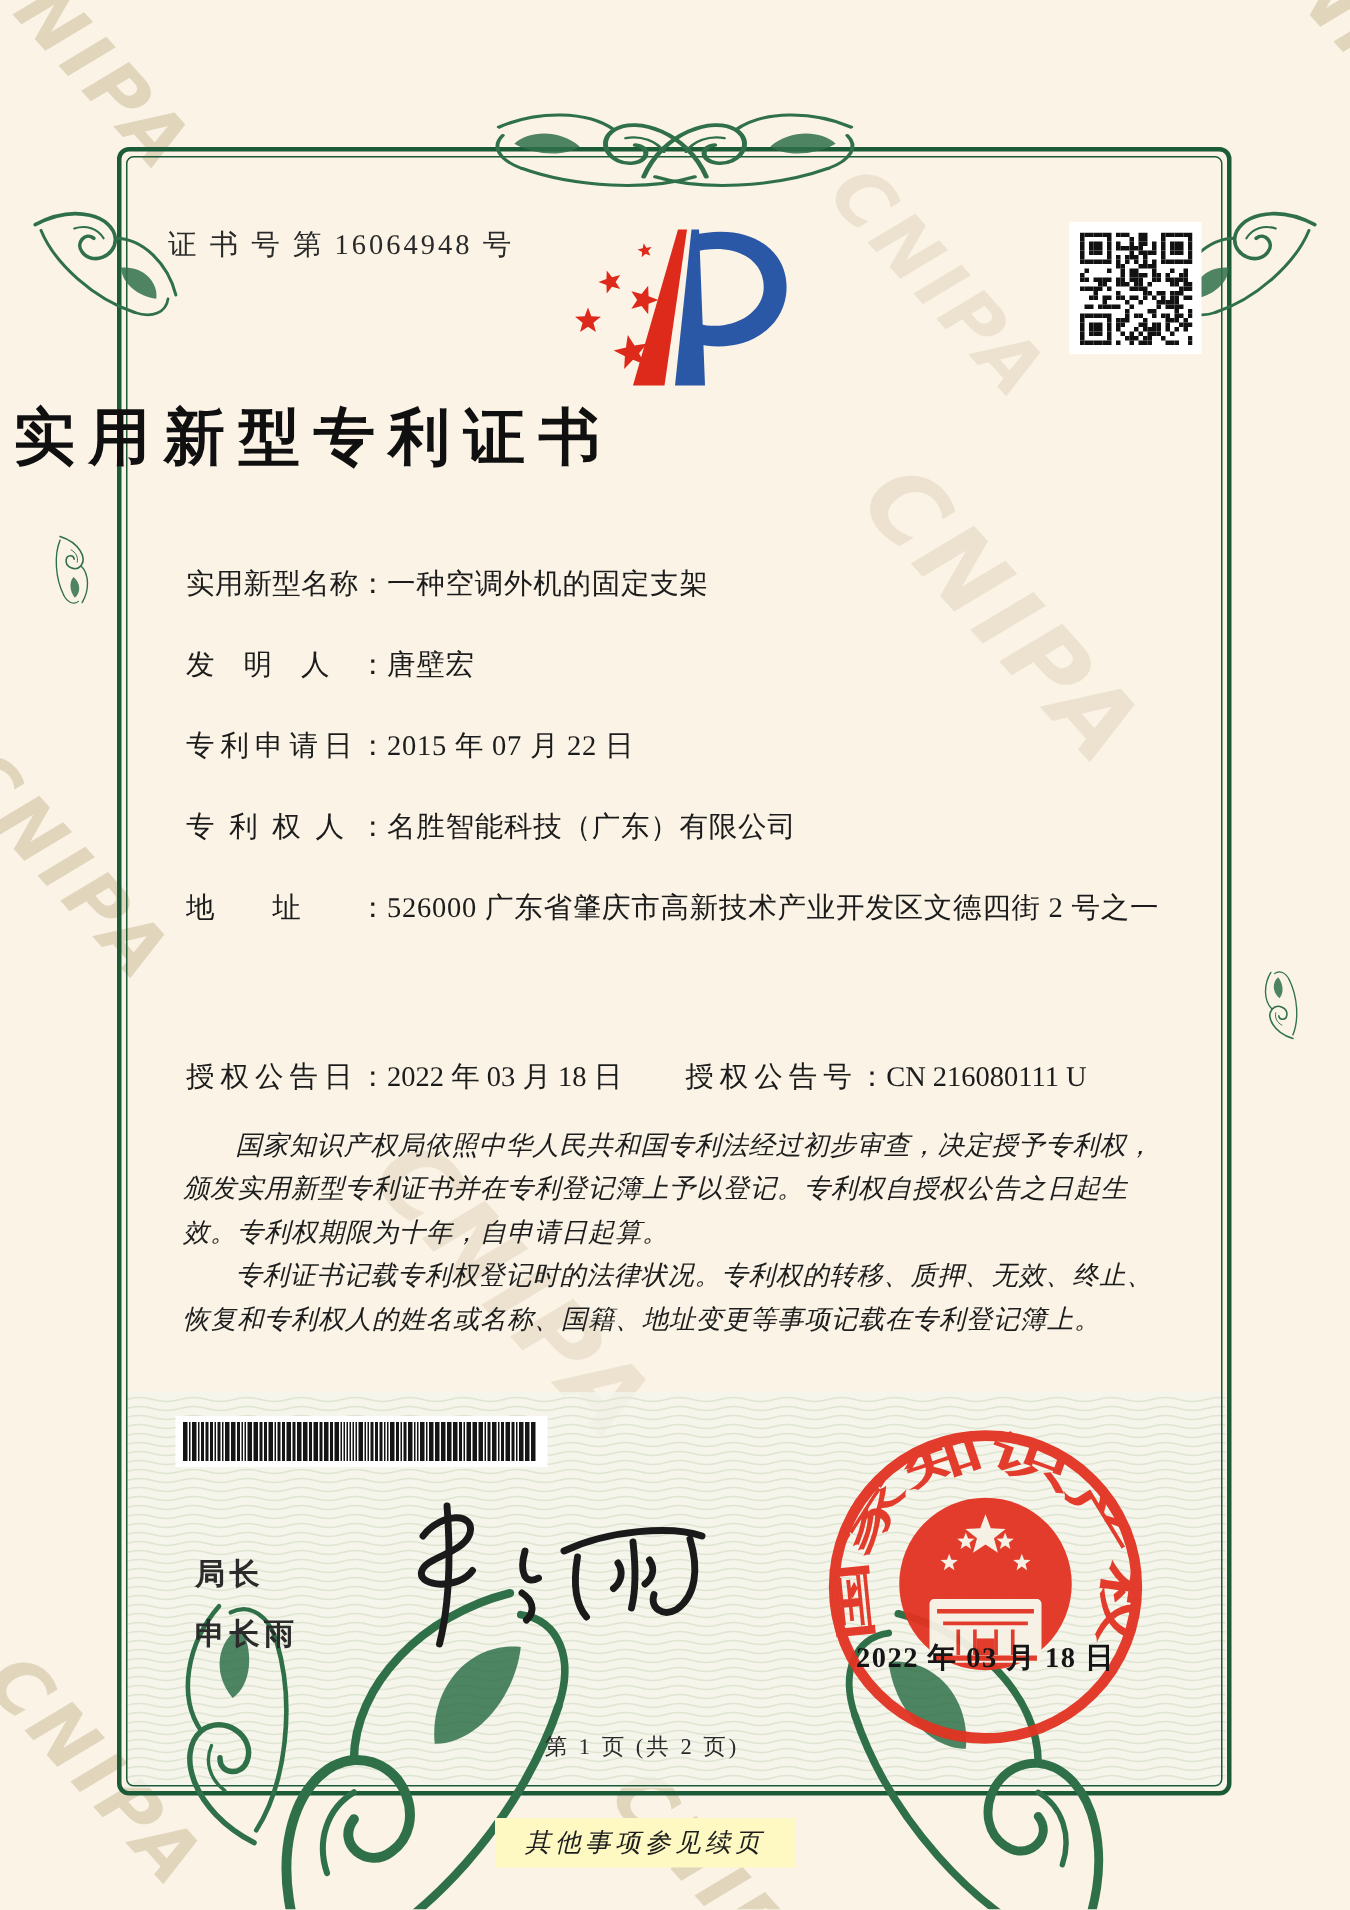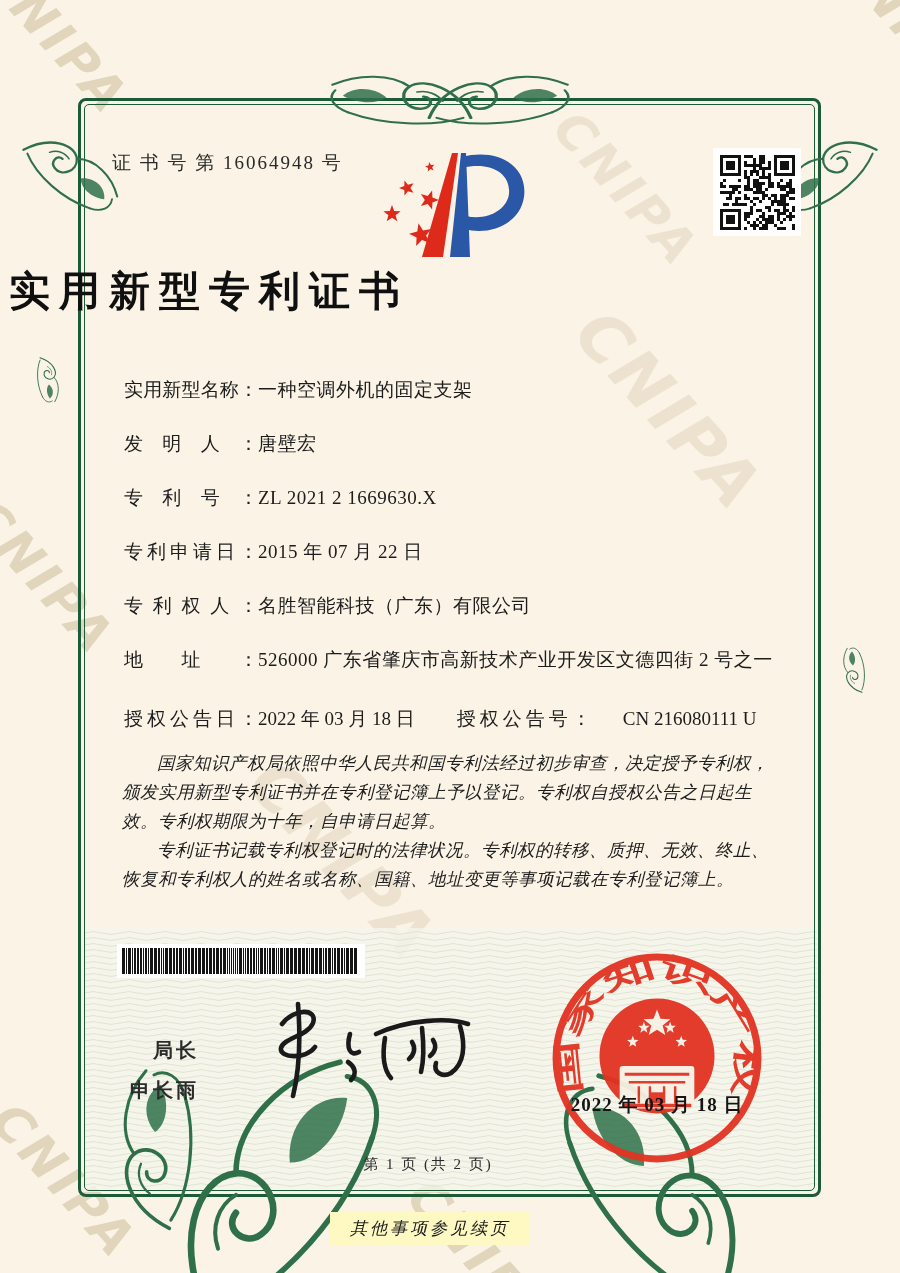--- a/index.html
+++ b/index.html
@@ -26,34 +26,34 @@
   .title{position:absolute;left:0;top:264px;width:900px;text-align:left;
          font-size:41px;font-weight:700;color:#101010;letter-spacing:9px;padding-left:9px;box-sizing:border-box;}
 
   .fields{position:absolute;left:124px;top:376px;width:668px;font-size:19px;color:#1c1c1c;}
   .field{display:flex;line-height:27px;margin-bottom:27px;}
   .flabel{flex:0 0 134px;text-align:justify;text-align-last:justify;white-space:nowrap;}
   .fvalue{flex:1;letter-spacing:.5px;}
 
   .grant-row{position:absolute;left:124px;top:705px;width:668px;font-size:19px;color:#1c1c1c;display:flex;line-height:27px;}
   .grant-pair{display:flex;}
-  .grant-pair.second{margin-left:42px;gap:32px;}
+  .grant-pair.second{margin-left:42px;}
 
   .paras{position:absolute;left:122px;top:749px;width:664px;font-size:17.5px;line-height:29px;
          color:#1d1d1d;font-style:italic;}
   .paras p{margin:0;text-indent:2em;letter-spacing:.5px;}
 
   .barcode-wrap{position:absolute;left:117px;top:944px;width:248px;height:34px;background:#fff;
                 display:flex;align-items:center;justify-content:center;}
 
   .qr-wrap{position:absolute;left:713px;top:148px;width:88px;height:88px;background:#fff;
            display:flex;align-items:center;justify-content:center;}
 
   .director{position:absolute;left:130px;top:1030px;font-family:"Liberation Sans","DejaVu Sans",sans-serif;
-            font-size:20px;font-weight:600;color:#2b2b2b;letter-spacing:3px;line-height:40px;text-align:right;}
+            font-size:20px;font-weight:600;color:#2b2b2b;letter-spacing:3px;line-height:40px;}
 
   .seal-svg{position:absolute;left:546px;top:947px;width:222px;height:222px;opacity:.95;}
   .seal-date{position:absolute;left:546px;top:1092px;width:222px;text-align:center;
              font-size:19px;font-weight:700;color:#151515;letter-spacing:1px;}
 
   .page-footer{position:absolute;left:0;top:1155px;width:900px;text-align:center;
                transform:translateX(-22px);font-size:15px;color:#2a2a2a;letter-spacing:2px;}
 
   .cont-note{position:absolute;left:0;top:1212px;width:900px;text-align:center;transform:translateX(-20px);}
   .cont-note span{display:inline-block;background:#fef9c3;padding:5px 20px;font-size:17px;
@@ -458,24 +458,20 @@
   <div class="fields">
     <div class="field">
       <span class="flabel">实用新型名称：</span>
       <span class="fvalue">一种空调外机的固定支架</span>
     </div>
     <div class="field">
       <span class="flabel">发明人：</span>
       <span class="fvalue">唐壁宏</span>
     </div>
     <div class="field">
-      <span class="flabel">专利号：</span>
-      <span class="fvalue">ZL 2021 2 1669630.X</span>
-    </div>
-    <div class="field">
       <span class="flabel">专利申请日：</span>
       <span class="fvalue">2015 年 07 月 22 日</span>
     </div>
     <div class="field">
       <span class="flabel">专利权人：</span>
       <span class="fvalue">名胜智能科技（广东）有限公司</span>
     </div>
     <div class="field">
       <span class="flabel">地址：</span>
       <span class="fvalue">526000 广东省肇庆市高新技术产业开发区文德四街 2 号之一</span>

